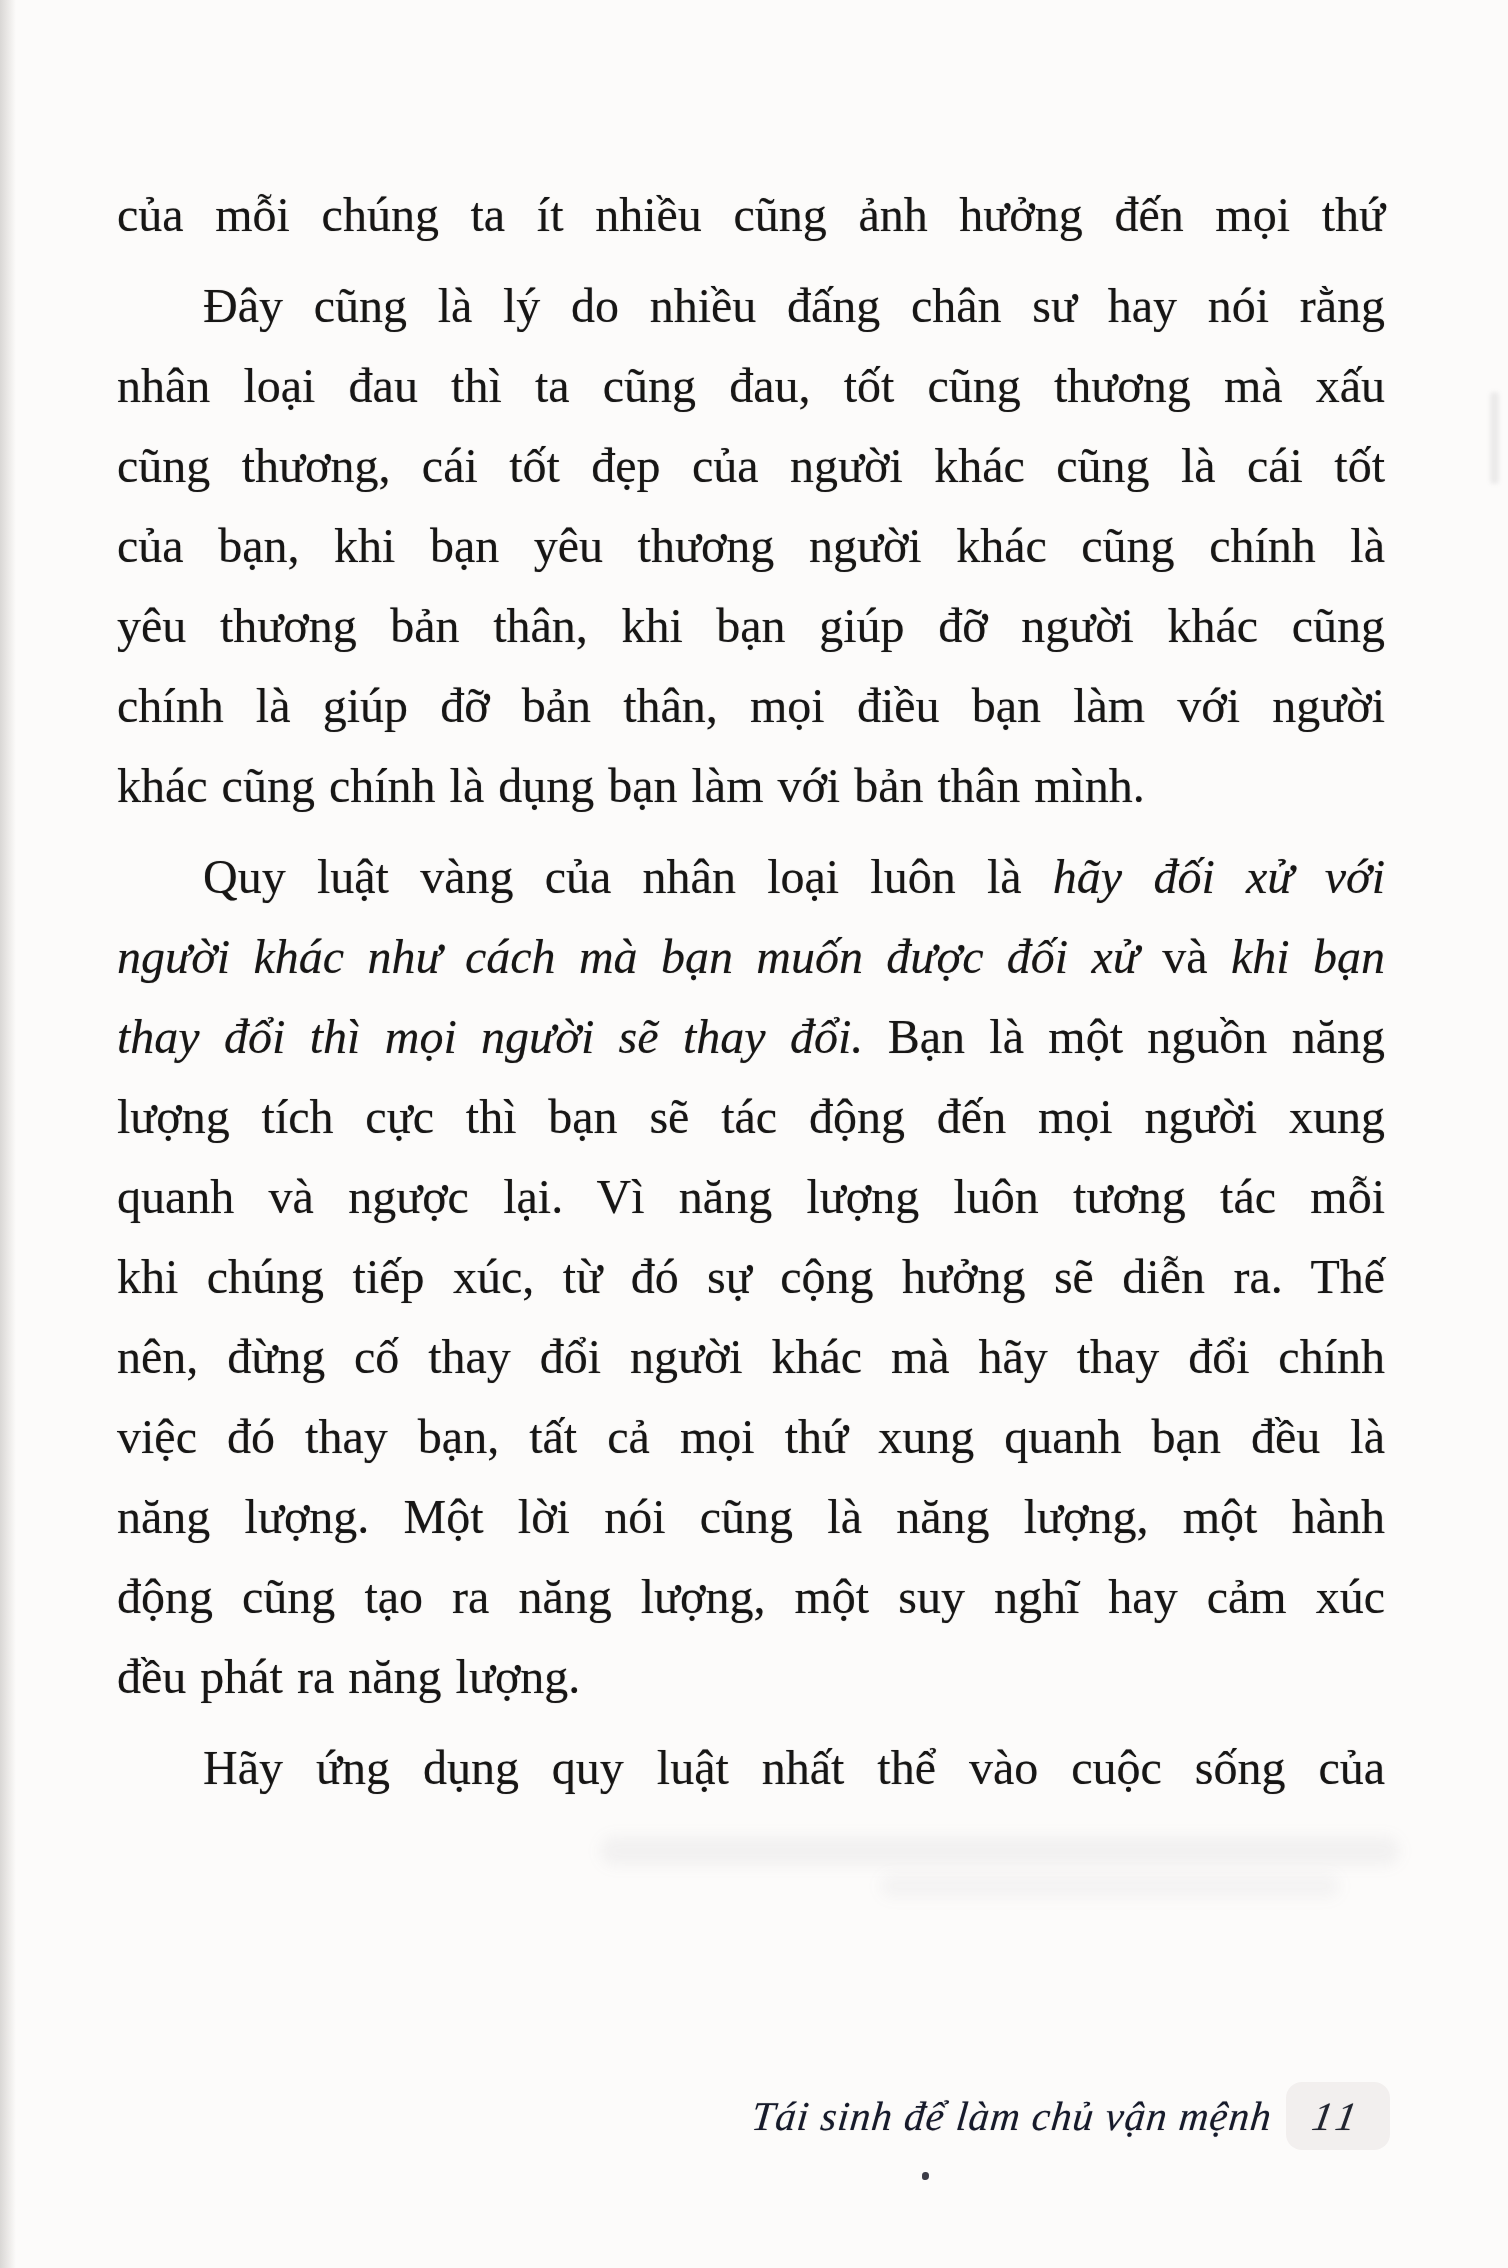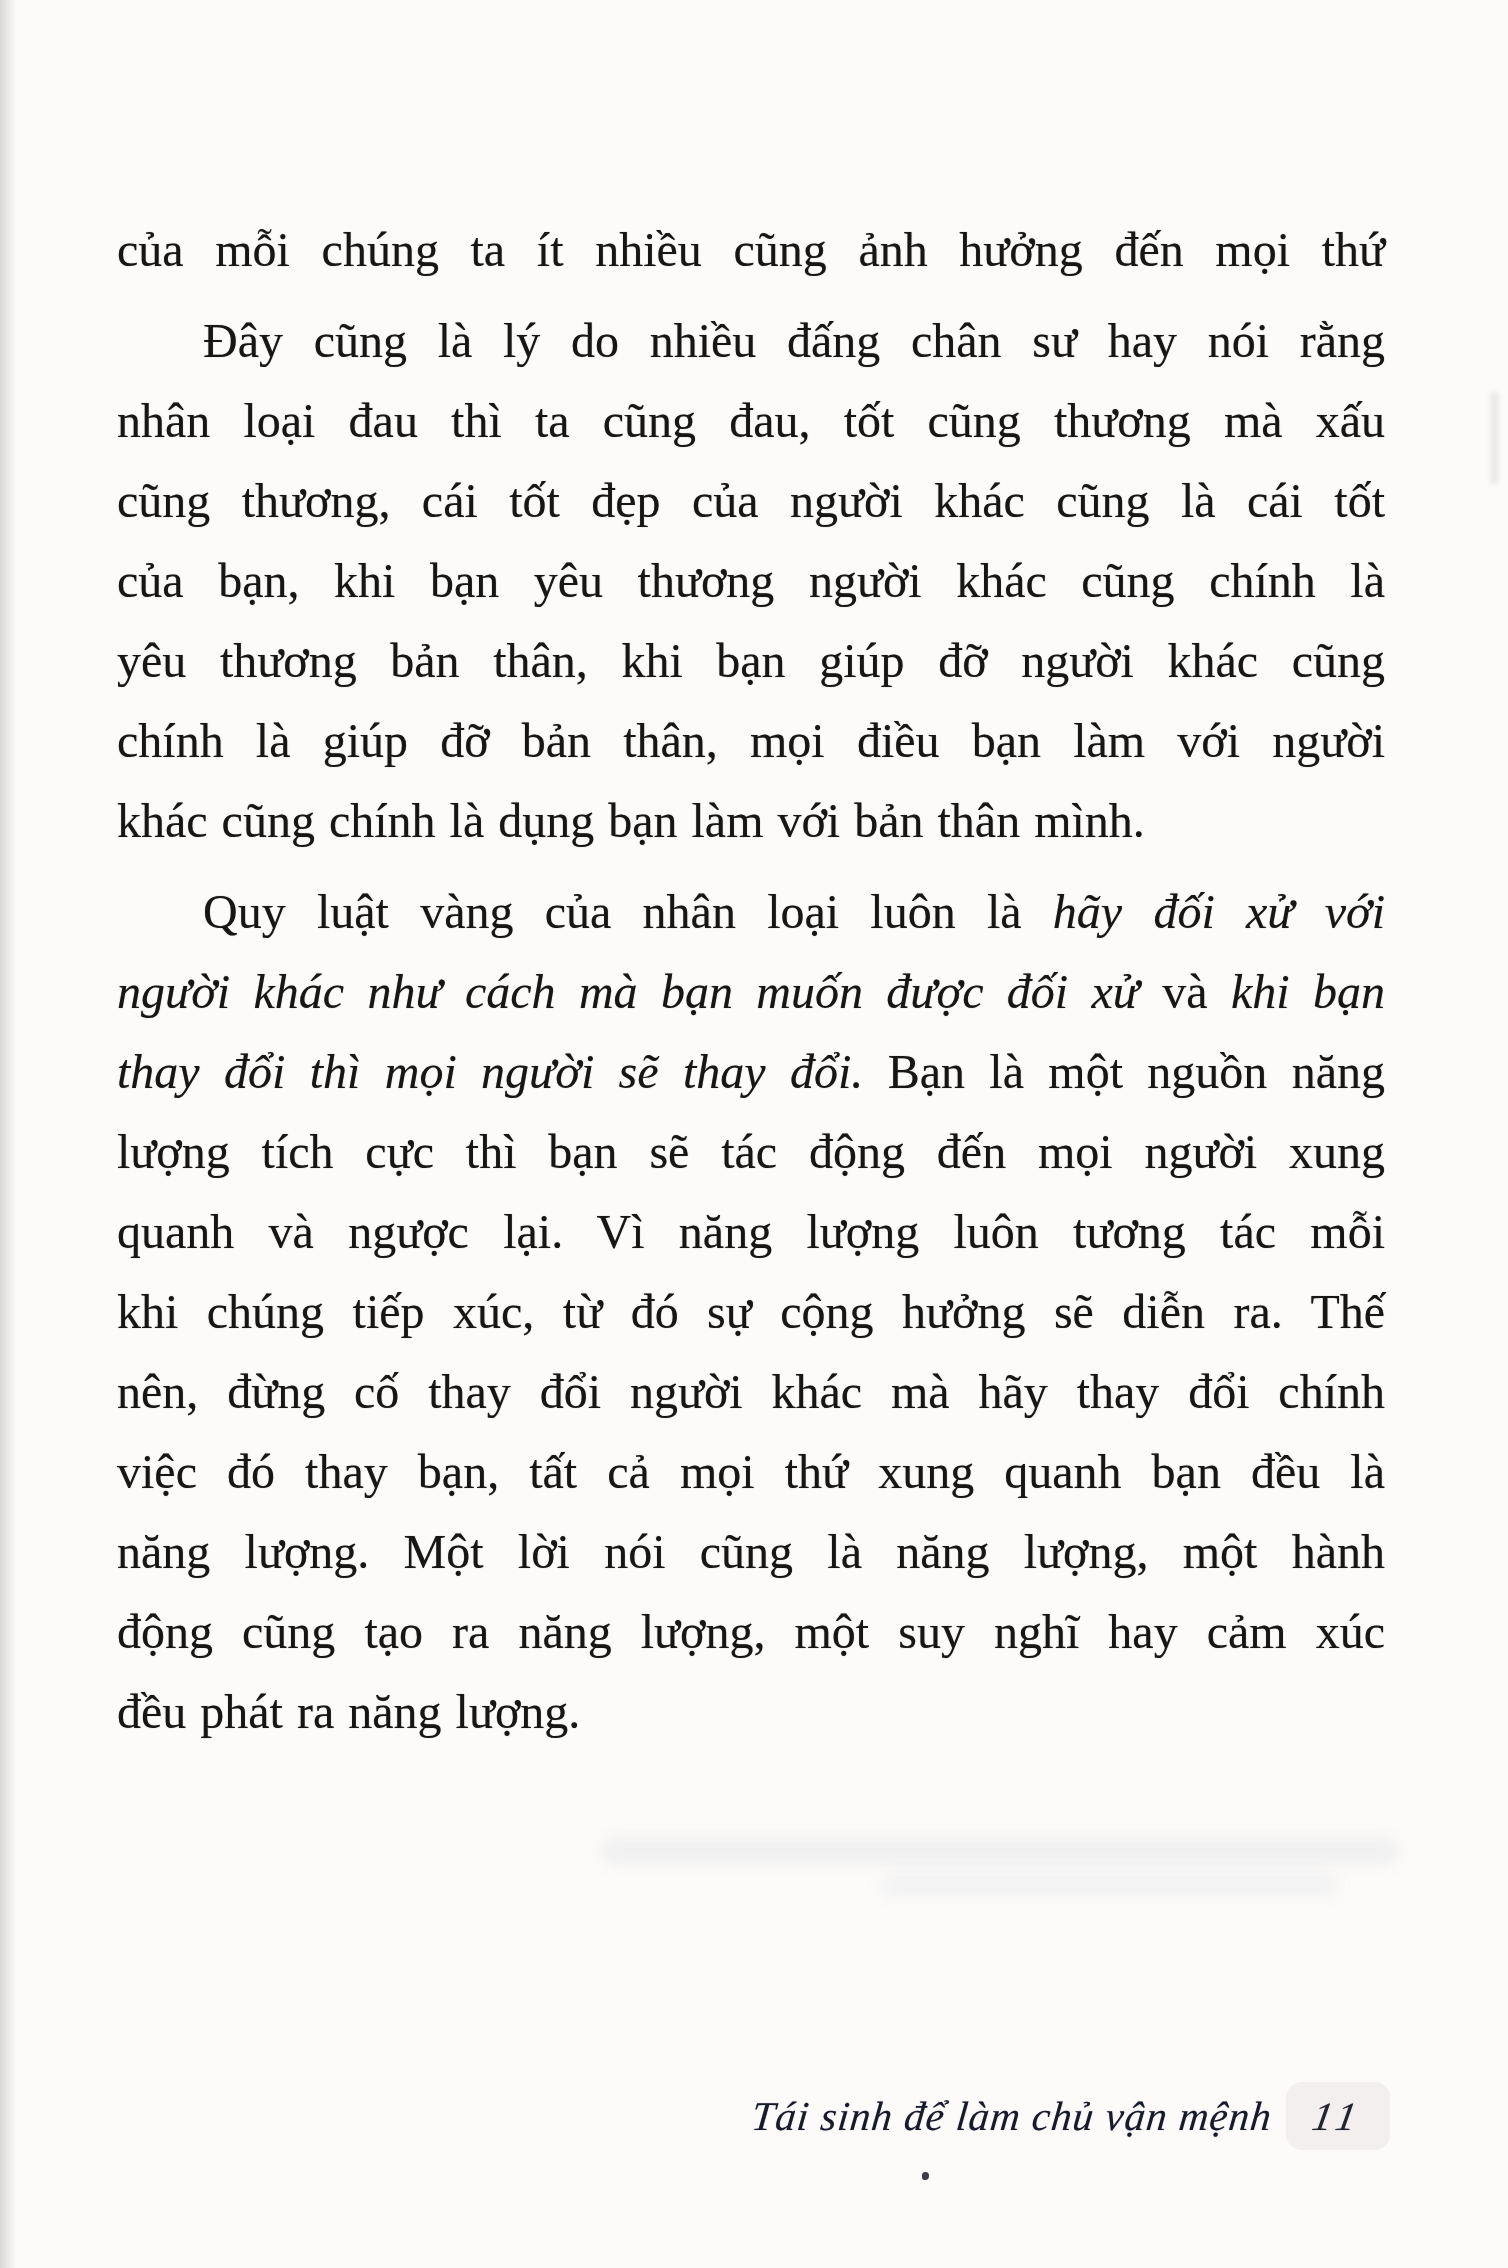--- a/index.html
+++ b/index.html
@@ -30,21 +30,21 @@
   .ghost-a{
     position:absolute;left:600px;top:1836px;width:800px;height:30px;
     background:rgba(110,112,122,0.07);filter:blur(7px);border-radius:15px;
   }
   .ghost-b{
     position:absolute;left:880px;top:1874px;width:460px;height:24px;
     background:rgba(110,112,122,0.055);filter:blur(7px);border-radius:12px;
   }
   .text-block{
     position:absolute;
-    left:117px;top:210px;width:1268px;
+    left:117px;top:175px;width:1268px;
     font-size:48px;
     line-height:80px;
     text-shadow:0 0 1px rgba(10,10,10,0.45);
     word-spacing:2px;
   }
   .line{
     width:100%;
     text-align:justify;
     text-align-last:justify;
     white-space:normal;
@@ -117,20 +117,21 @@
       <div class="line"><span class="it">người khác như cách mà bạn muốn được đối xử</span><span> và </span><span class="it">khi bạn</span></div>
       <div class="line"><span class="it">thay đổi thì mọi người sẽ thay đổi.</span><span> Bạn là một nguồn năng</span></div>
       <div class="line"><span>lượng tích cực thì bạn sẽ tác động đến mọi người xung</span></div>
       <div class="line"><span>quanh và ngược lại. Vì năng lượng luôn tương tác mỗi</span></div>
       <div class="line"><span>khi chúng tiếp xúc, từ đó sự cộng hưởng sẽ diễn ra. Thế</span></div>
       <div class="line"><span>nên, đừng cố thay đổi người khác mà hãy thay đổi chính</span></div>
       <div class="line"><span>việc đó thay bạn, tất cả mọi thứ xung quanh bạn đều là</span></div>
       <div class="line"><span>năng lượng. Một lời nói cũng là năng lượng, một hành</span></div>
       <div class="line"><span>động cũng tạo ra năng lượng, một suy nghĩ hay cảm xúc</span></div>
       <div class="line no-just"><span>đều phát ra năng lượng.</span></div>
+      <div class="line indent parabreak"><span>Hãy ứng dụng quy luật nhất thể vào cuộc sống của</span></div>
     </main>
 
   <footer class="footer">
     <span class="footer-title">Tái sinh để làm chủ vận mệnh</span>
     <span class="pagenum-box">
       <span class="pagenum">11</span>
     </span>
   </footer>
 
   <div class="ink-dot"></div>

